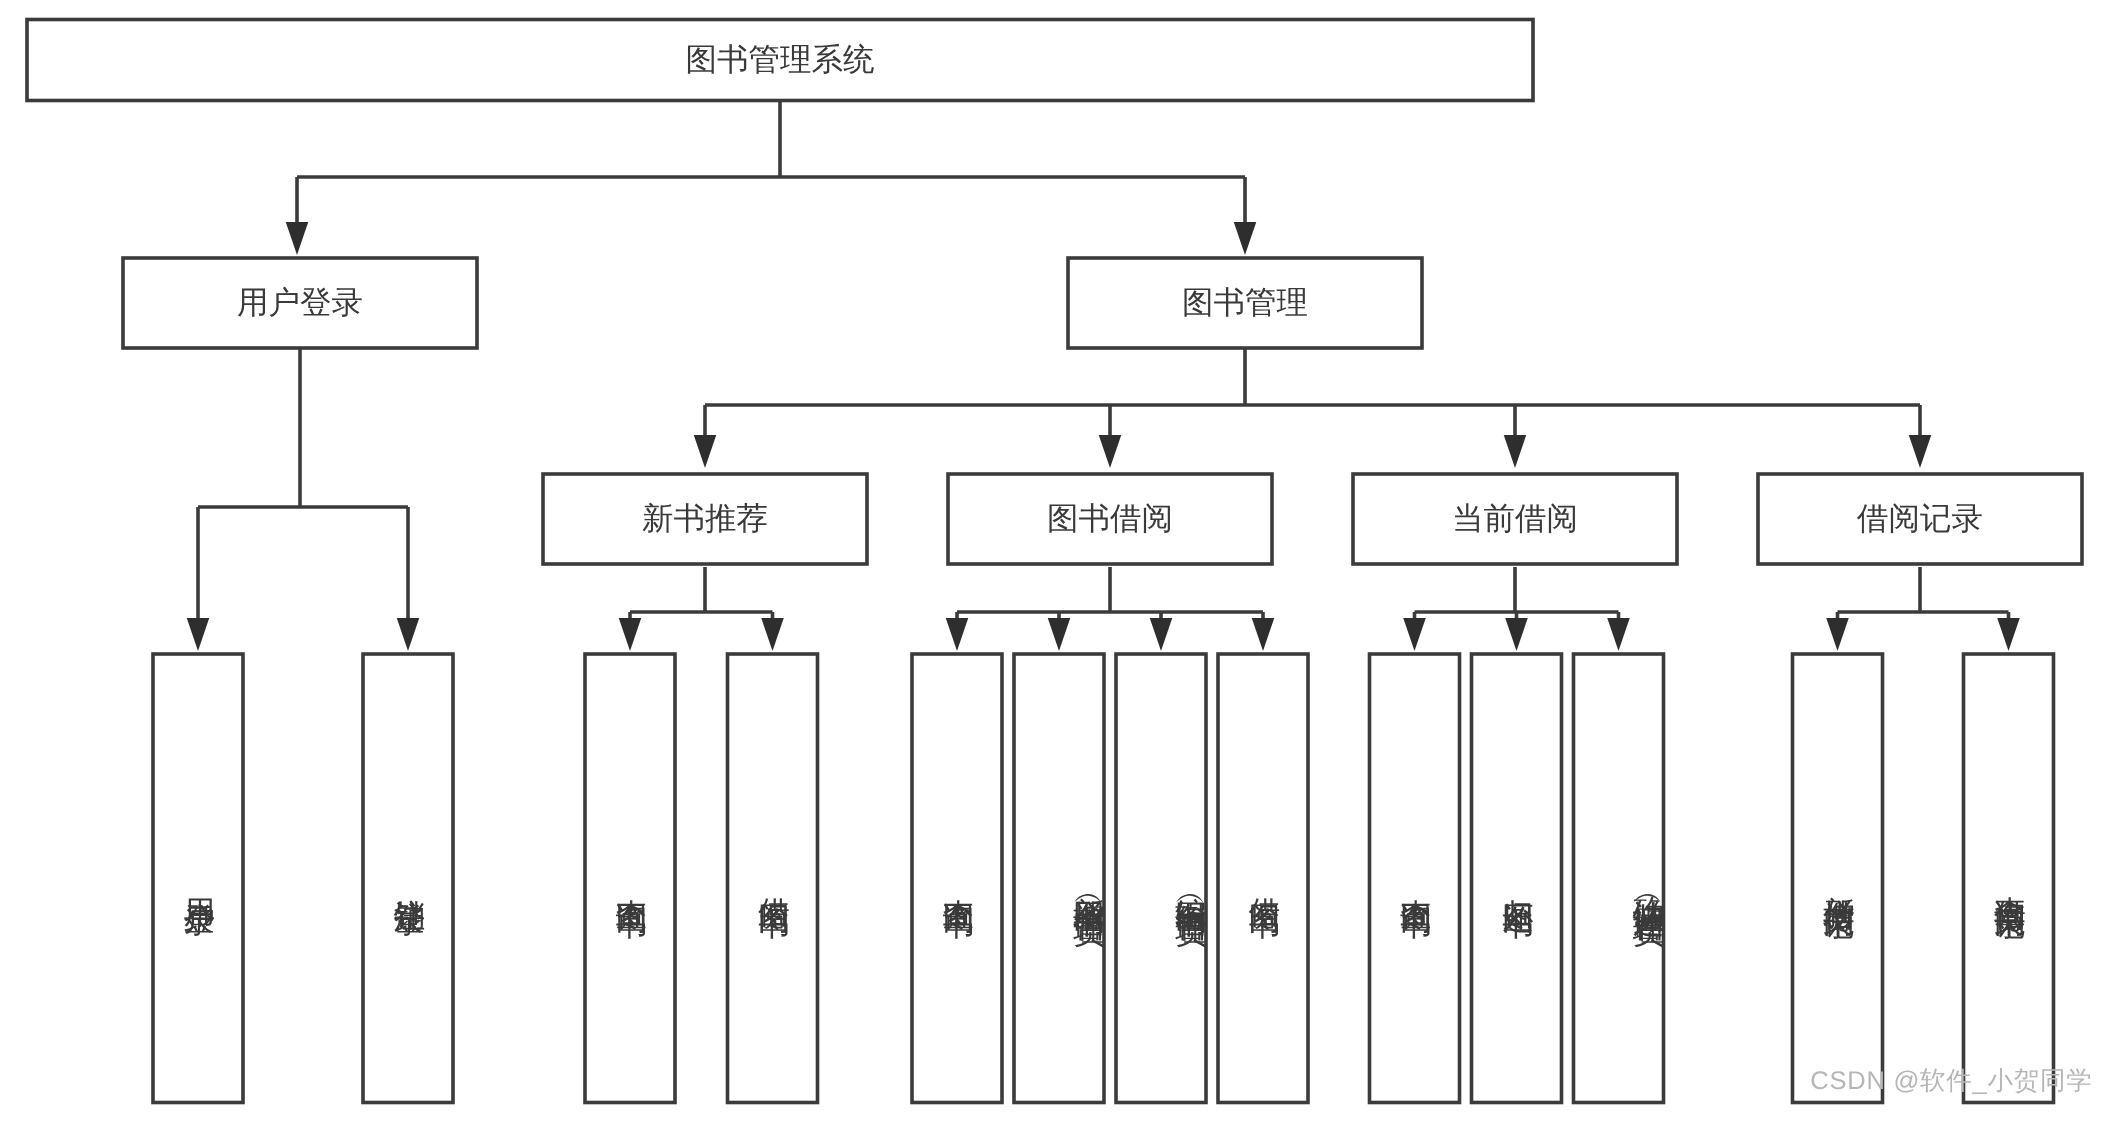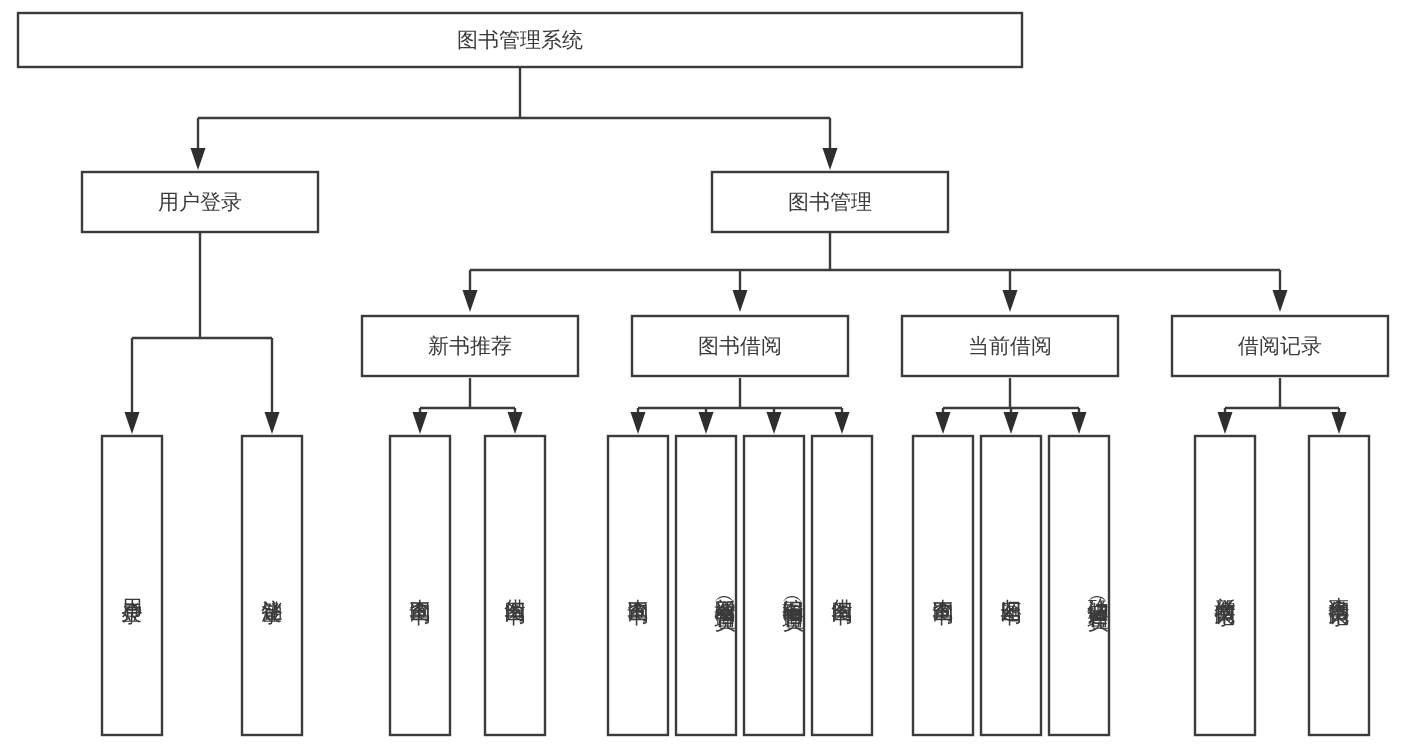--- a/index.html
+++ b/index.html
@@ -216,14 +216,15 @@
   <div class="leaf-label" style="left:744px; top:444px; width:60px; height:291px;">编辑图书（管理员）</div>
   <div class="leaf-label centered" style="left:812px; top:436px; width:60px; height:299px;">借阅图书</div>
 
   <div class="leaf-label centered" style="left:913px; top:436px; width:60px; height:299px;">查询图书</div>
   <div class="leaf-label centered" style="left:981px; top:436px; width:60px; height:299px;">归还图书</div>
   <div class="leaf-label" style="left:1049px; top:444px; width:60px; height:291px;">确认归还（管理员）</div>
 
   <div class="leaf-label centered" style="left:1195px; top:436px; width:60px; height:299px;">新增借阅记录</div>
   <div class="leaf-label centered" style="left:1309px; top:436px; width:60px; height:299px;">查询借阅记录</div>
 
+  <div class="watermark">CSDN @软件_小贺同学</div>
 
 </div>
 
 </body></html>

